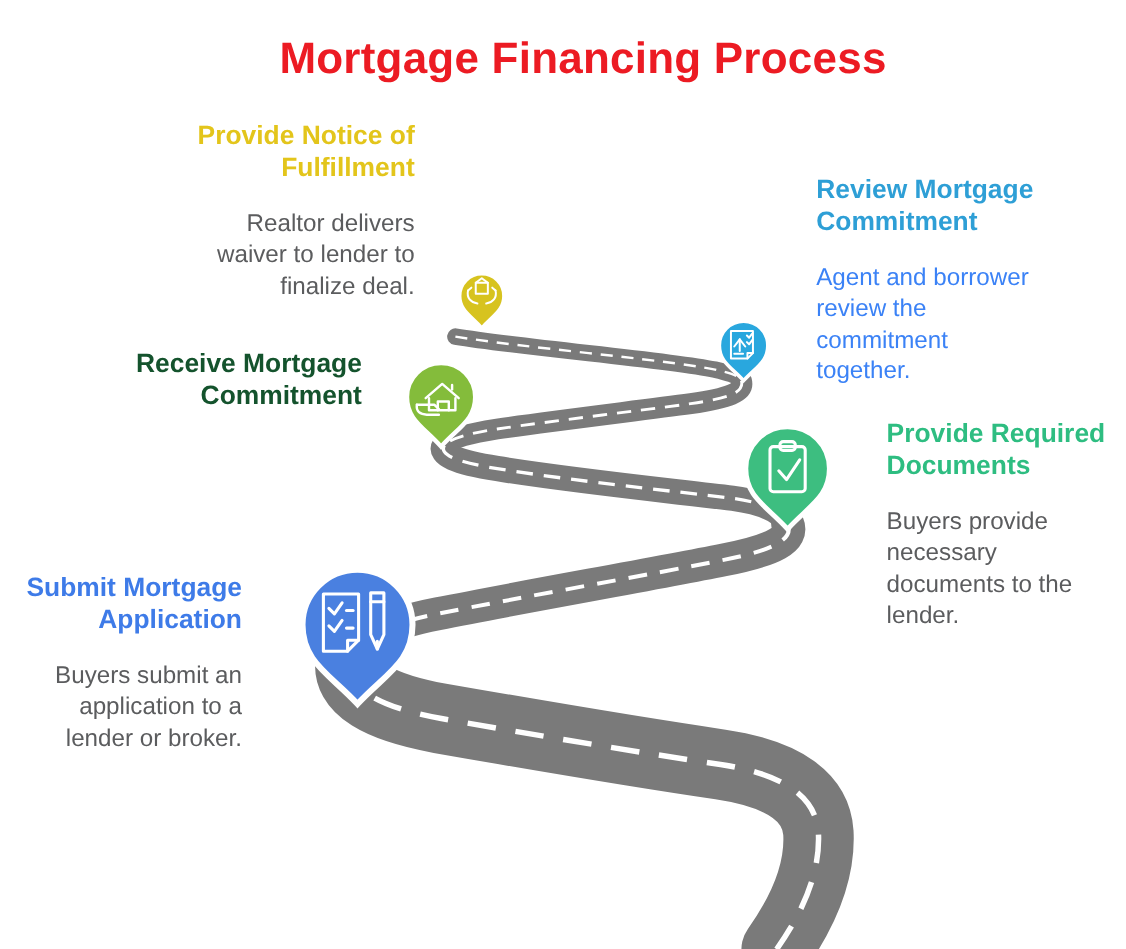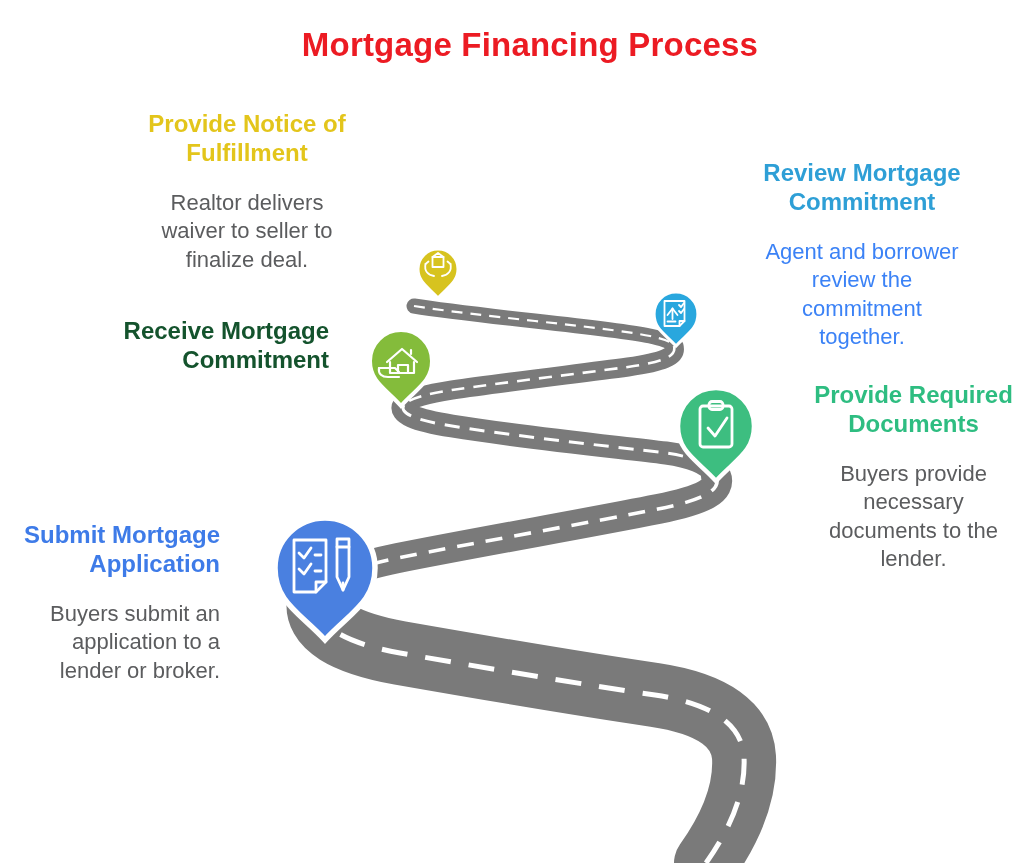--- a/index.html
+++ b/index.html
@@ -2,33 +2,33 @@
 <html><head>
 <meta charset="utf-8">
 <style>
   html,body{margin:0;padding:0;background:#ffffff;}
   .canvas{
     position:relative;width:1024px;height:863px;overflow:hidden;
     font-family:"Liberation Sans", sans-serif;background:#ffffff;
   }
   .title{
     position:absolute;left:230px;top:4px;width:600px;
-    text-align:center;font-size:33px;font-weight:800;letter-spacing:.2px;
+    text-align:center;font-size:40px;font-weight:800;letter-spacing:.2px;
   }
   .road-svg{position:absolute;left:0;top:0;}
   .step{position:absolute;}
   .step .heading{
     font-size:24px;font-weight:bold;line-height:1.2;white-space:pre-line;
   }
   .step .body{
     font-size:22px;line-height:1.3;margin-top:21px;white-space:pre-line;
   }
   .align-right{text-align:right;}
-  .align-left{text-align:center;}
-  .step-fulfillment{right:647px;top:110px;width:260px;text-align:center;}
+  .align-left{text-align:left;}
+  .step-fulfillment{right:647px;top:110px;width:260px;}
   .step-review{left:742px;top:159px;width:240px;}
   .step-receive{right:695px;top:317px;width:250px;}
   .step-docs{left:806px;top:381px;width:215px;}
   .step-submit{right:804px;top:521px;width:215px;}
 </style>
 </head>
 <body>
 
 <div class="canvas">
 
@@ -126,21 +126,21 @@
         <path d="M 12.5 -34 C 14 -27 10 -23 4 -22"></path>
         <path d="M 12.5 -34 L 9.5 -36.5"></path>
       </g>
     </g>
   </svg>
 
   <div class="step step-fulfillment align-right">
     <div class="heading" style="color: rgb(227, 197, 27);">Provide Notice of
 Fulfillment</div>
     <div class="body" style="color: rgb(91, 92, 94);">Realtor delivers
-waiver to seller to
+waiver to lender to
 finalize deal.</div>
   </div>
 
   <div class="step step-review align-left">
     <div class="heading" style="color: rgb(46, 159, 214);">Review Mortgage
 Commitment</div>
     <div class="body" style="color: #3b82f6;">Agent and borrower
 review the
 commitment
 together.</div>

